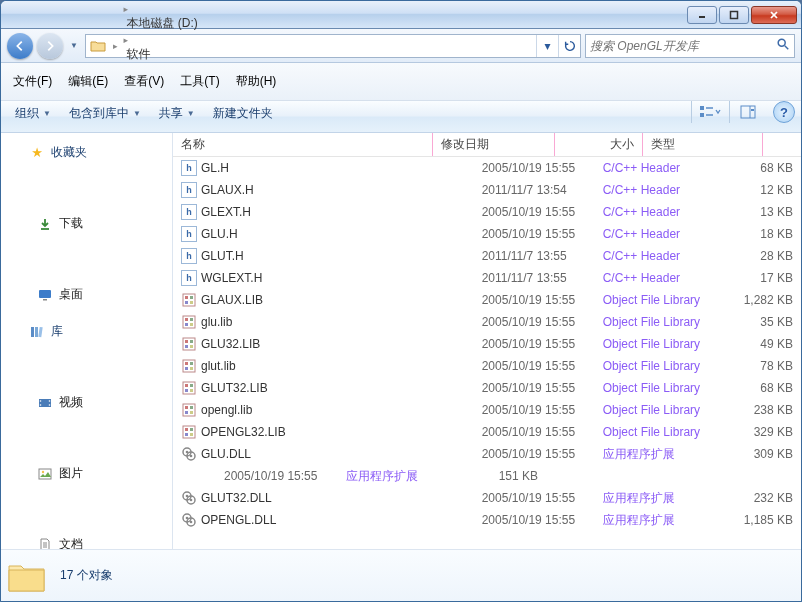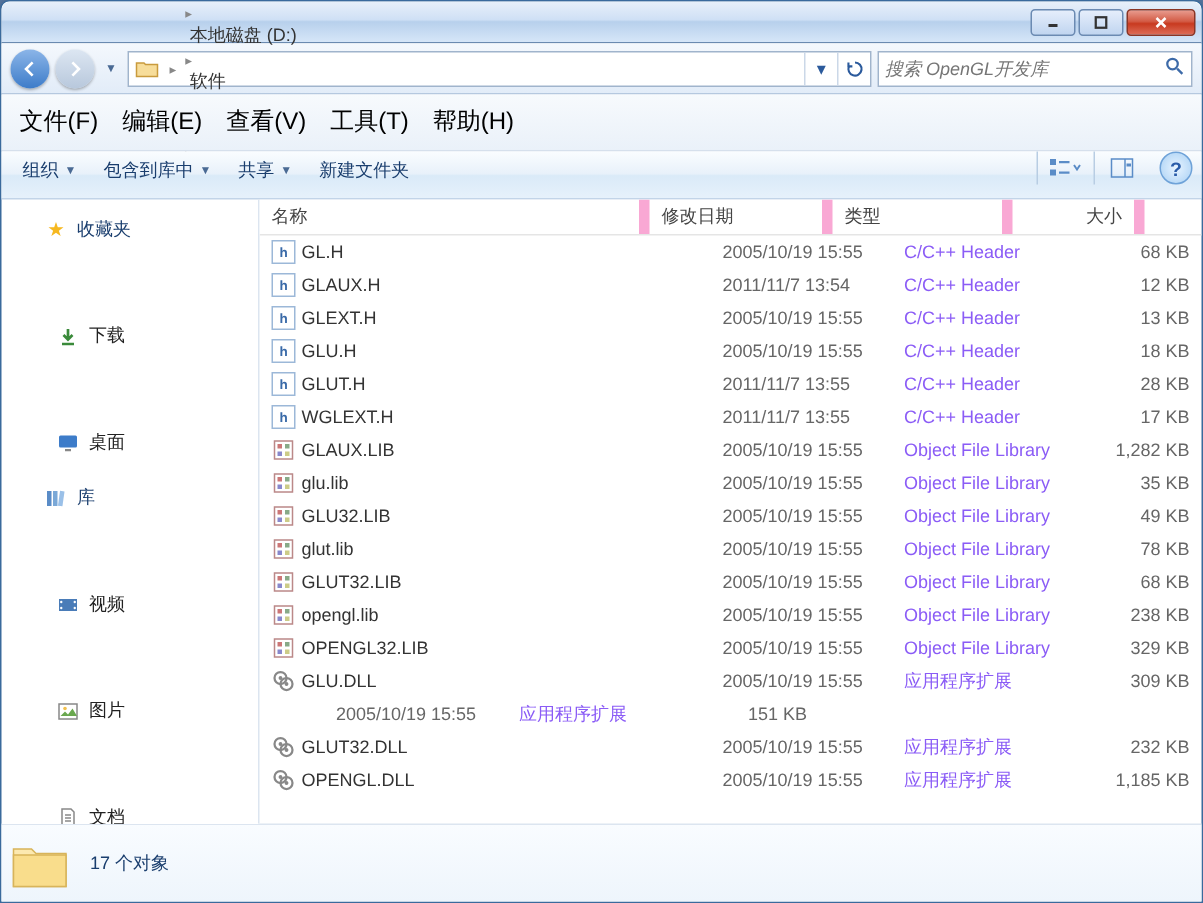--- a/index.html
+++ b/index.html
@@ -22,42 +22,42 @@
 .addressbar { flex: 1; height: 24px; border: 1px solid #a0b4cc; background: #fff; display: flex; align-items: center; font-size: 12px; color: #333; }
 .crumb-icon { width: 20px; display: flex; align-items: center; justify-content: center; margin: 0 2px; }
 .crumb { display: flex; align-items: center; padding: 0 4px 0 6px; height: 100%; cursor: pointer; white-space: nowrap; }
 .crumb-sep { color: #888; font-size: 9px; padding: 0 3px; }
 .addr-spacer { flex: 1; }
 .addr-btn { width: 22px; height: 22px; border-left: 1px solid #cbd8e8; display: flex; align-items: center; justify-content: center; color: #2b5a9c; cursor: pointer; }
 .searchbox { width: 210px; height: 24px; border: 1px solid #a0b4cc; background: #fff; display: flex; align-items: center; font-size: 12px; padding: 0 4px; }
 .searchbox input { border: none; outline: none; flex: 1; font-size: 12px; color: #888; font-style: italic; background: transparent; }
 .searchbox .sicon { color: #3d6aa8; }
 
-.menubar { height: 38px; background: linear-gradient(#f7fafd, #eaf1f9); display: flex; align-items: center; font-size: 16px; padding: 0 4px; border-bottom: 1px solid #d6e0ec; }
+.menubar { height: 38px; background: linear-gradient(#f7fafd, #eaf1f9); display: flex; align-items: center; font-size: 12px; padding: 0 4px; border-bottom: 1px solid #d6e0ec; }
 .menuitem { padding: 2px 8px; cursor: pointer; }
 
 .toolbar { height: 32px; background: linear-gradient(#fafdff, #e8f1fa 48%, #daeaf8 52%, #e6f1fb); display: flex; align-items: flex-start; font-size: 12px; padding: 0 6px; gap: 2px; border-bottom: 1px solid #c2d4e8; }
 .tbtn { padding: 4px 8px; display: flex; align-items: center; gap: 4px; cursor: pointer; border-radius: 2px; color: #1a3e6e; }
 .tbtn .drop { font-size: 8px; color: #4a6a94; }
 .toolbar-spacer { flex: 1; }
 .viewbtn { width: 36px; height: 22px; border-left: 1px solid #b8cde3; display: flex; align-items: center; justify-content: center; cursor: pointer; }
 .helpbtn { width: 22px; height: 22px; display: flex; align-items: center; justify-content: center; color: #2a5ca8; border: 1px solid #6ea2d8; border-radius: 50%; background: radial-gradient(#e8f4ff, #a8d0f4); font-weight: bold; font-size: 13px; cursor: pointer; margin-left: 6px; }
 
 .content { flex: 1; display: flex; overflow: hidden; }
 .navpane { width: 172px; background: #fff; border-right: 1px solid #dce5f0; overflow-y: auto; padding: 8px 0; font-size: 12px; }
 .navgroup { margin-bottom: 14px; }
 .navheader { display: flex; align-items: center; gap: 6px; padding: 3px 8px 3px 14px; font-size: 12px; cursor: pointer; color: #1a3e6e; }
 .navheader .exp { font-size: 9px; color: #888; width: 8px; }
 .navitem { display: flex; align-items: center; gap: 6px; padding: 3px 8px 3px 36px; cursor: pointer; color: #222; margin-top: 48px; }
 .navitem.sel { background: linear-gradient(#ecf5fe, #cfe6fb); border: 1px solid #84acdd; border-radius: 2px; padding: 2px 7px 2px 35px; }
 .nicon { width: 16px; height: 16px; display: inline-flex; align-items: center; justify-content: center; font-size: 13px; }
 
 .fileview { flex: 1; overflow: auto; font-size: 12px; }
 .colheaders { display: flex; height: 24px; border-bottom: 1px solid #e5e5e5; color: #444; position: sticky; top: 0; background: #fff; }
-.colh { padding: 4px 8px; border-right: 7px solid #f9a8d4; display: flex; align-items: center; cursor: pointer; }
+.colh { padding: 4px 8px; border-right: 1px solid #f9a8d4; display: flex; align-items: center; cursor: pointer; }
 .colh.name { width: 260px; }
 .colh.date { width: 122px; }
 .colh.type { width: 120px; }
 .colh.size { width: 88px; justify-content: flex-end; }
 .filerow { display: flex; height: 22px; align-items: center; }
 .fcell { padding: 2px 8px; overflow: hidden; text-overflow: ellipsis; white-space: nowrap; color: #333; }
 .fcell.name { width: 260px; display: flex; align-items: center; gap: 4px; }
 .fcell.date { width: 122px; color: #666; margin-left: 43px; }
 .fcell.type { width: 120px; color: #8b5cf6; }
 .fcell.size { width: 88px; text-align: right; color: #666; }
@@ -314,22 +314,22 @@
             </span>
             <span>网络</span>
           </div>
       </div>
     </div>
 
     <div class="fileview">
       <div class="colheaders">
         <div class="colh name">名称</div>
         <div class="colh date">修改日期</div>
+        <div class="colh size">大小</div>
         <div class="colh type">类型</div>
-        <div class="colh size">大小</div>
       </div>
       <div id="filerows">
           <div class="filerow">
             <div class="fcell name">
               <span class="ficon h">h</span>
               <span>GL.H</span>
             </div>
             <div class="fcell date">2005/10/19 15:55</div>
             <div class="fcell type">C/C++ Header</div>
             <div class="fcell size">68 KB</div>

